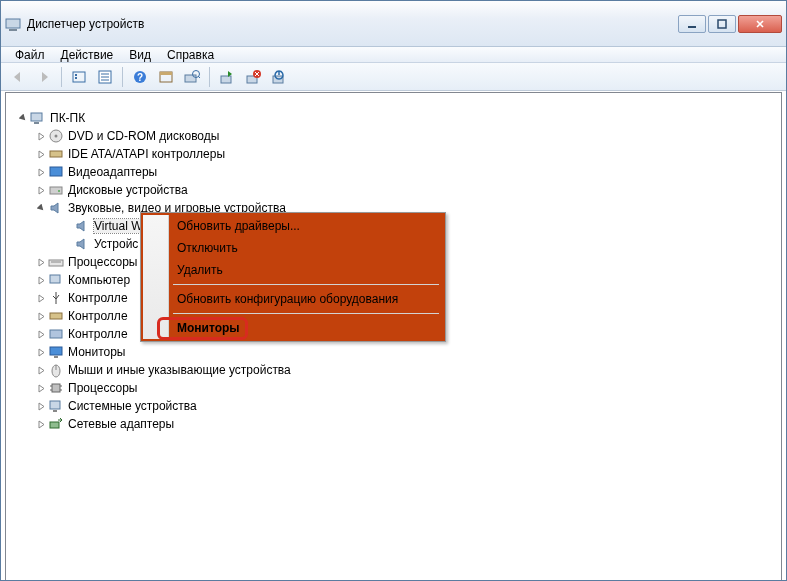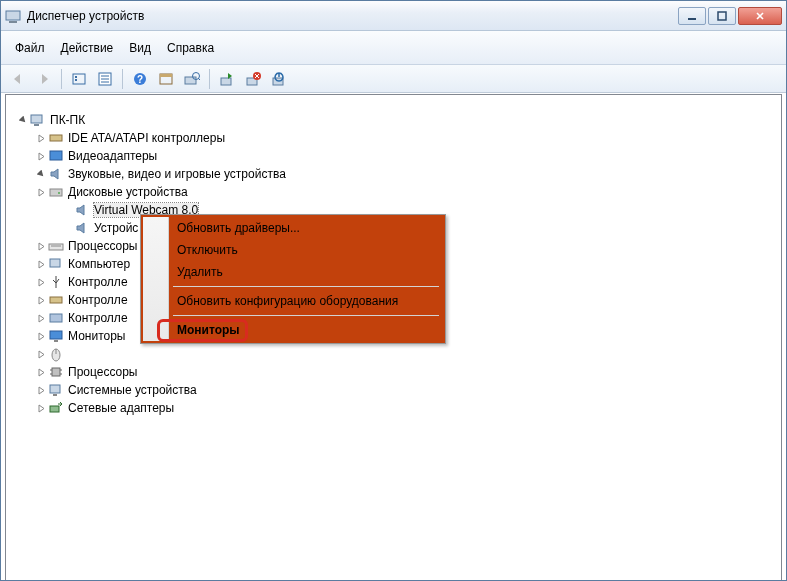--- a/index.html
+++ b/index.html
@@ -1,25 +1,25 @@
 <!DOCTYPE html>
 <html><head>
 <meta charset="utf-8">
 <style>
 * { box-sizing: border-box; margin: 0; padding: 0; font-family: "Segoe UI", Tahoma, sans-serif; }
 body { width: 787px; height: 581px; background: #fff; overflow: hidden; border: 1px solid #5a7ca0; }
 
-.titlebar { height: 30px; background: linear-gradient(#fdfdfe,#e9eff7 40%,#dde7f3); border-bottom: 1px solid #b6c6d8; display: flex; align-items: center; padding: 0 4px; }
+.titlebar { height: 46px; background: linear-gradient(#fdfdfe,#e9eff7 40%,#dde7f3); border-bottom: 1px solid #b6c6d8; display: flex; align-items: center; padding: 0 4px; }
 .titlebar .ticon { width: 16px; height: 16px; margin-right: 6px; }
 .titlebar .ttext { font-size: 12px; color: #000; flex: 1; }
 .winbtns { display: flex; gap: 2px; }
 .winbtn { width: 28px; height: 18px; border: 1px solid #8aa3c2; border-radius: 2px; background: linear-gradient(#f2f6fb,#d6e3f1); display: flex; align-items: center; justify-content: center; font-size: 10px; color: #2b4a6b; }
 .winbtn.close { width: 44px; background: linear-gradient(#f1a196,#d9604f); border-color: #b24a3c; color: #fff; font-weight: bold; }
 
-.menubar { height: 34px; background: linear-gradient(#fafcfe,#e7eef7); border-bottom: 1px solid #c8d4e3; display: flex; align-items: center; padding: 0 6px; font-size: 12px; }
+.menubar { height: 16px; background: linear-gradient(#fafcfe,#e7eef7); border-bottom: 1px solid #c8d4e3; display: flex; align-items: center; padding: 0 6px; font-size: 12px; }
 .menubar .mitem { padding: 2px 8px; cursor: default; }
 
 .toolbar { height: 28px; background: linear-gradient(#f7fafd,#e6eef7); border-bottom: 1px solid #bfcbd9; display: flex; align-items: center; padding: 0 4px; gap: 0; }
 .tbtn { width: 24px; height: 24px; margin: 0 1px; border: 1px solid transparent; display: flex; align-items: center; justify-content: center; }
 .tsep { width: 1px; height: 20px; background: #b8c6d6; margin: 0 4px; }
 .tbtn svg { width: 16px; height: 16px; }
 
 .content { position: relative; border: 1px solid #828790; margin: 1px 4px 4px 4px; height: 575px; background: #fff; padding-top: 16px; overflow: hidden; }
 .tree { font-size: 12px; color: #000; }
 .node { display: flex; align-items: center; height: 18px; position: relative; }
@@ -161,20 +161,34 @@
         </span>
       <span class="nicon">
           <svg viewBox="0 0 16 16">
             <rect x="1" y="3" width="11" height="8" fill="#c9d7e6" stroke="#5a7ca0"></rect>
             <rect x="4" y="12" width="5" height="2" fill="#7a8a9a"></rect>
           </svg>
         </span>
       <span class="nlabel">ПК-ПК</span>
     </div>
 
+    <div class="node lv1">
+      <span class="exp">
+          <svg viewBox="0 0 9 9">
+            <path d="M2 1 L7 4.5 L2 8 Z" fill="none" stroke="#888"></path>
+          </svg>
+        </span>
+      <span class="nicon">
+          <svg viewBox="0 0 16 16">
+            <circle cx="8" cy="8" r="6" fill="#e6e6e6" stroke="#888"></circle>
+            <circle cx="8" cy="8" r="1.5" fill="#888"></circle>
+          </svg>
+        </span>
+      <span class="nlabel">DVD и CD-ROM дисководы</span>
+    </div>
 
     <div class="node lv1">
       <span class="exp">
           <svg viewBox="0 0 9 9">
             <path d="M2 1 L7 4.5 L2 8 Z" fill="none" stroke="#888"></path>
           </svg>
         </span>
       <span class="nicon">
           <svg viewBox="0 0 16 16">
             <rect x="2" y="5" width="12" height="6" fill="#d6c28a" stroke="#8a7040"></rect>
@@ -188,51 +202,51 @@
           <svg viewBox="0 0 9 9">
             <path d="M2 1 L7 4.5 L2 8 Z" fill="none" stroke="#888"></path>
           </svg>
         </span>
       <span class="nicon">
           <svg viewBox="0 0 16 16">
             <rect x="2" y="3" width="12" height="9" fill="#4a8ed8" stroke="#2a5a98"></rect>
           </svg>
         </span>
       <span class="nlabel">Видеоадаптеры</span>
-    </div>
-
-    <div class="node lv1">
-      <span class="exp">
-          <svg viewBox="0 0 9 9">
-            <path d="M1 1 L7 4.5 L1 8 Z" fill="#595959" transform="rotate(45 4.5 4.5)"></path>
-          </svg>
-        </span>
-      <span class="nicon">
-          <svg viewBox="0 0 16 16">
-            <path d="M3 6 h3 l4 -3 v10 l-4 -3 h-3 z" fill="#8aa3c2" stroke="#5a7ca0"></path>
-          </svg>
-        </span>
-      <span class="nlabel">Звуковые, видео и игровые устройства</span>
     </div>
 
     <div class="node lv1">
       <span class="exp">
           <svg viewBox="0 0 9 9">
             <path d="M2 1 L7 4.5 L2 8 Z" fill="none" stroke="#888"></path>
           </svg>
         </span>
       <span class="nicon">
           <svg viewBox="0 0 16 16">
             <rect x="2" y="5" width="12" height="7" fill="#d0d0d0" stroke="#888"></rect>
             <circle cx="11" cy="9" r="1" fill="#5a5"></circle>
           </svg>
         </span>
       <span class="nlabel">Дисковые устройства</span>
     </div>
 
+    <div class="node lv1">
+      <span class="exp">
+          <svg viewBox="0 0 9 9">
+            <path d="M1 1 L7 4.5 L1 8 Z" fill="#595959" transform="rotate(45 4.5 4.5)"></path>
+          </svg>
+        </span>
+      <span class="nicon">
+          <svg viewBox="0 0 16 16">
+            <path d="M3 6 h3 l4 -3 v10 l-4 -3 h-3 z" fill="#8aa3c2" stroke="#5a7ca0"></path>
+          </svg>
+        </span>
+      <span class="nlabel">Звуковые, видео и игровые устройства</span>
+    </div>
+
     <div class="node lv2 selected">
       <span class="exp"></span>
       <span class="nicon">
           <svg viewBox="0 0 16 16">
             <path d="M3 6 h3 l4 -3 v10 l-4 -3 h-3 z" fill="#8aa3c2" stroke="#5a7ca0"></path>
           </svg>
         </span>
       <span class="nlabel">Virtual Webcam 8.0</span>
     </div>
 
@@ -331,20 +345,21 @@
           <svg viewBox="0 0 9 9">
             <path d="M2 1 L7 4.5 L2 8 Z" fill="none" stroke="#888"></path>
           </svg>
         </span>
       <span class="nicon">
           <svg viewBox="0 0 16 16">
             <ellipse cx="8" cy="9" rx="4" ry="6" fill="#e6e6e6" stroke="#888"></ellipse>
             <line x1="8" y1="3" x2="8" y2="8" stroke="#888"></line>
           </svg>
         </span>
+      <span class="nlabel">Мыши и иные указывающие устройства</span>
     </div>
     <div class="node lv1">
       <span class="exp">
           <svg viewBox="0 0 9 9">
             <path d="M2 1 L7 4.5 L2 8 Z" fill="none" stroke="#888"></path>
           </svg>
         </span>
       <span class="nicon">
           <svg viewBox="0 0 16 16">
             <rect x="4" y="4" width="8" height="8" fill="#c0c0c0" stroke="#666"></rect>

